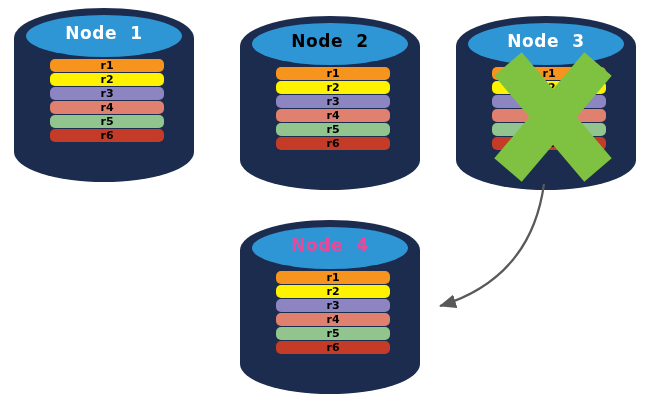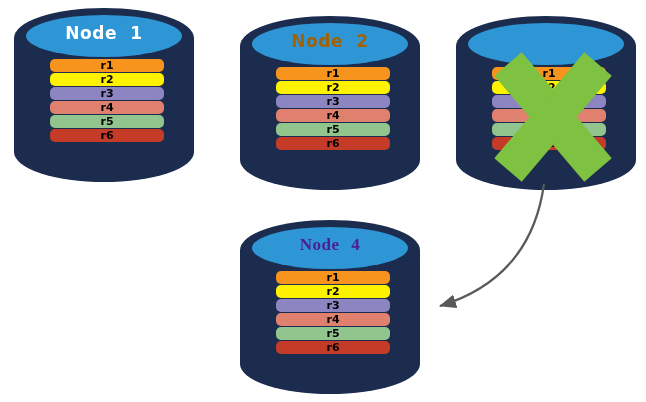--- a/index.html
+++ b/index.html
@@ -57,38 +57,39 @@
     </div>
   </div>
 
   <div class="node" style="left:238px; top:8px;">
     <svg class="cyl" viewBox="0 0 184 184">
       <ellipse cx="92" cy="152" rx="90" ry="30" fill="#1C2C4E"></ellipse>
       <rect x="2" y="38" width="180" height="114" fill="#1C2C4E"></rect>
       <ellipse cx="92" cy="38" rx="90" ry="30" fill="#1C2C4E"></ellipse>
       <ellipse cx="92" cy="36" rx="78" ry="21" fill="#2F96D6"></ellipse>
     </svg>
-    <div class="node-label" style="color: #a16207;">Node 2</div>
+    <div class="node-label" style="color: #000000;">Node 2</div>
     <div class="rows">
       <div class="row" style="background-color: rgb(247, 148, 30);">r1</div>
       <div class="row" style="background-color: rgb(254, 242, 0);">r2</div>
       <div class="row" style="background-color: rgb(140, 133, 193);">r3</div>
       <div class="row" style="background-color: rgb(224, 129, 111);">r4</div>
       <div class="row" style="background-color: rgb(146, 197, 141);">r5</div>
       <div class="row" style="background-color: rgb(196, 60, 40);">r6</div>
     </div>
   </div>
 
   <div class="node" style="left:454px; top:8px;">
     <svg class="cyl" viewBox="0 0 184 184">
       <ellipse cx="92" cy="152" rx="90" ry="30" fill="#1C2C4E"></ellipse>
       <rect x="2" y="38" width="180" height="114" fill="#1C2C4E"></rect>
       <ellipse cx="92" cy="38" rx="90" ry="30" fill="#1C2C4E"></ellipse>
       <ellipse cx="92" cy="36" rx="78" ry="21" fill="#2F96D6"></ellipse>
     </svg>
+    <div class="node-label" style="color: rgb(255, 255, 255);">Node 3</div>
     <div class="rows">
       <div class="row" style="background-color: rgb(247, 148, 30);">r1</div>
       <div class="row" style="background-color: rgb(254, 242, 0);">r2</div>
       <div class="row" style="background-color: rgb(140, 133, 193);">r3</div>
       <div class="row" style="background-color: rgb(224, 129, 111);">r4</div>
       <div class="row" style="background-color: rgb(146, 197, 141);">r5</div>
       <div class="row" style="background-color: rgb(196, 60, 40);">r6</div>
     </div>
     <svg class="xmark" viewBox="0 0 184 184">
       <line x1="54" y1="56" x2="144" y2="162" stroke-width="36" stroke="#7FC241"></line>
@@ -96,21 +97,21 @@
     </svg>
   </div>
 
   <div class="node" style="left:238px; top:212px;">
     <svg class="cyl" viewBox="0 0 184 184">
       <ellipse cx="92" cy="152" rx="90" ry="30" fill="#1C2C4E"></ellipse>
       <rect x="2" y="38" width="180" height="114" fill="#1C2C4E"></rect>
       <ellipse cx="92" cy="38" rx="90" ry="30" fill="#1C2C4E"></ellipse>
       <ellipse cx="92" cy="36" rx="78" ry="21" fill="#2F96D6"></ellipse>
     </svg>
-    <div class="node-label" style="color: #4c1d95; font-family: Liberation Serif, serif;">Node 4</div>
+    <div class="node-label" style="color: #ec4899;">Node 4</div>
     <div class="rows">
       <div class="row" style="background-color: rgb(247, 148, 30);">r1</div>
       <div class="row" style="background-color: rgb(254, 242, 0);">r2</div>
       <div class="row" style="background-color: rgb(140, 133, 193);">r3</div>
       <div class="row" style="background-color: rgb(224, 129, 111);">r4</div>
       <div class="row" style="background-color: rgb(146, 197, 141);">r5</div>
       <div class="row" style="background-color: rgb(196, 60, 40);">r6</div>
     </div>
   </div>
 

